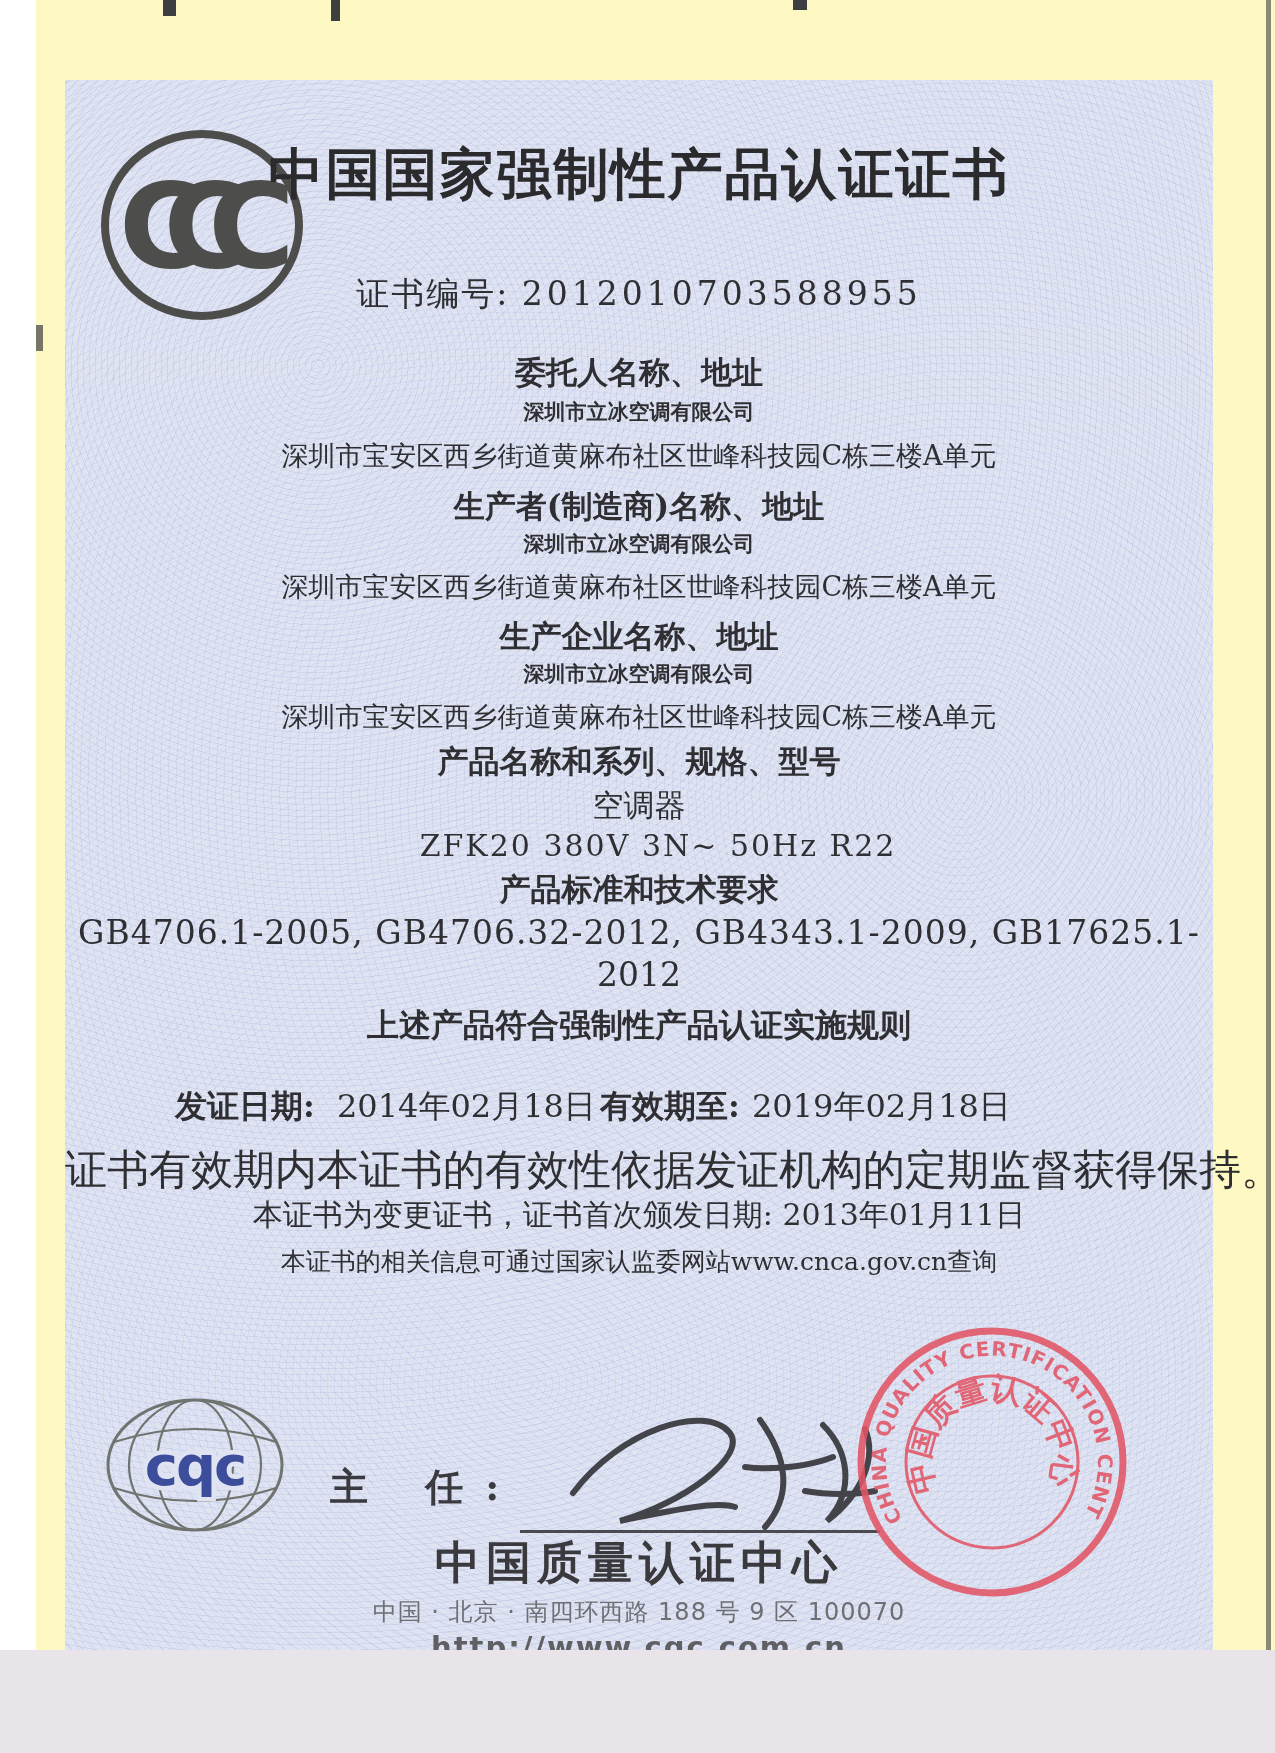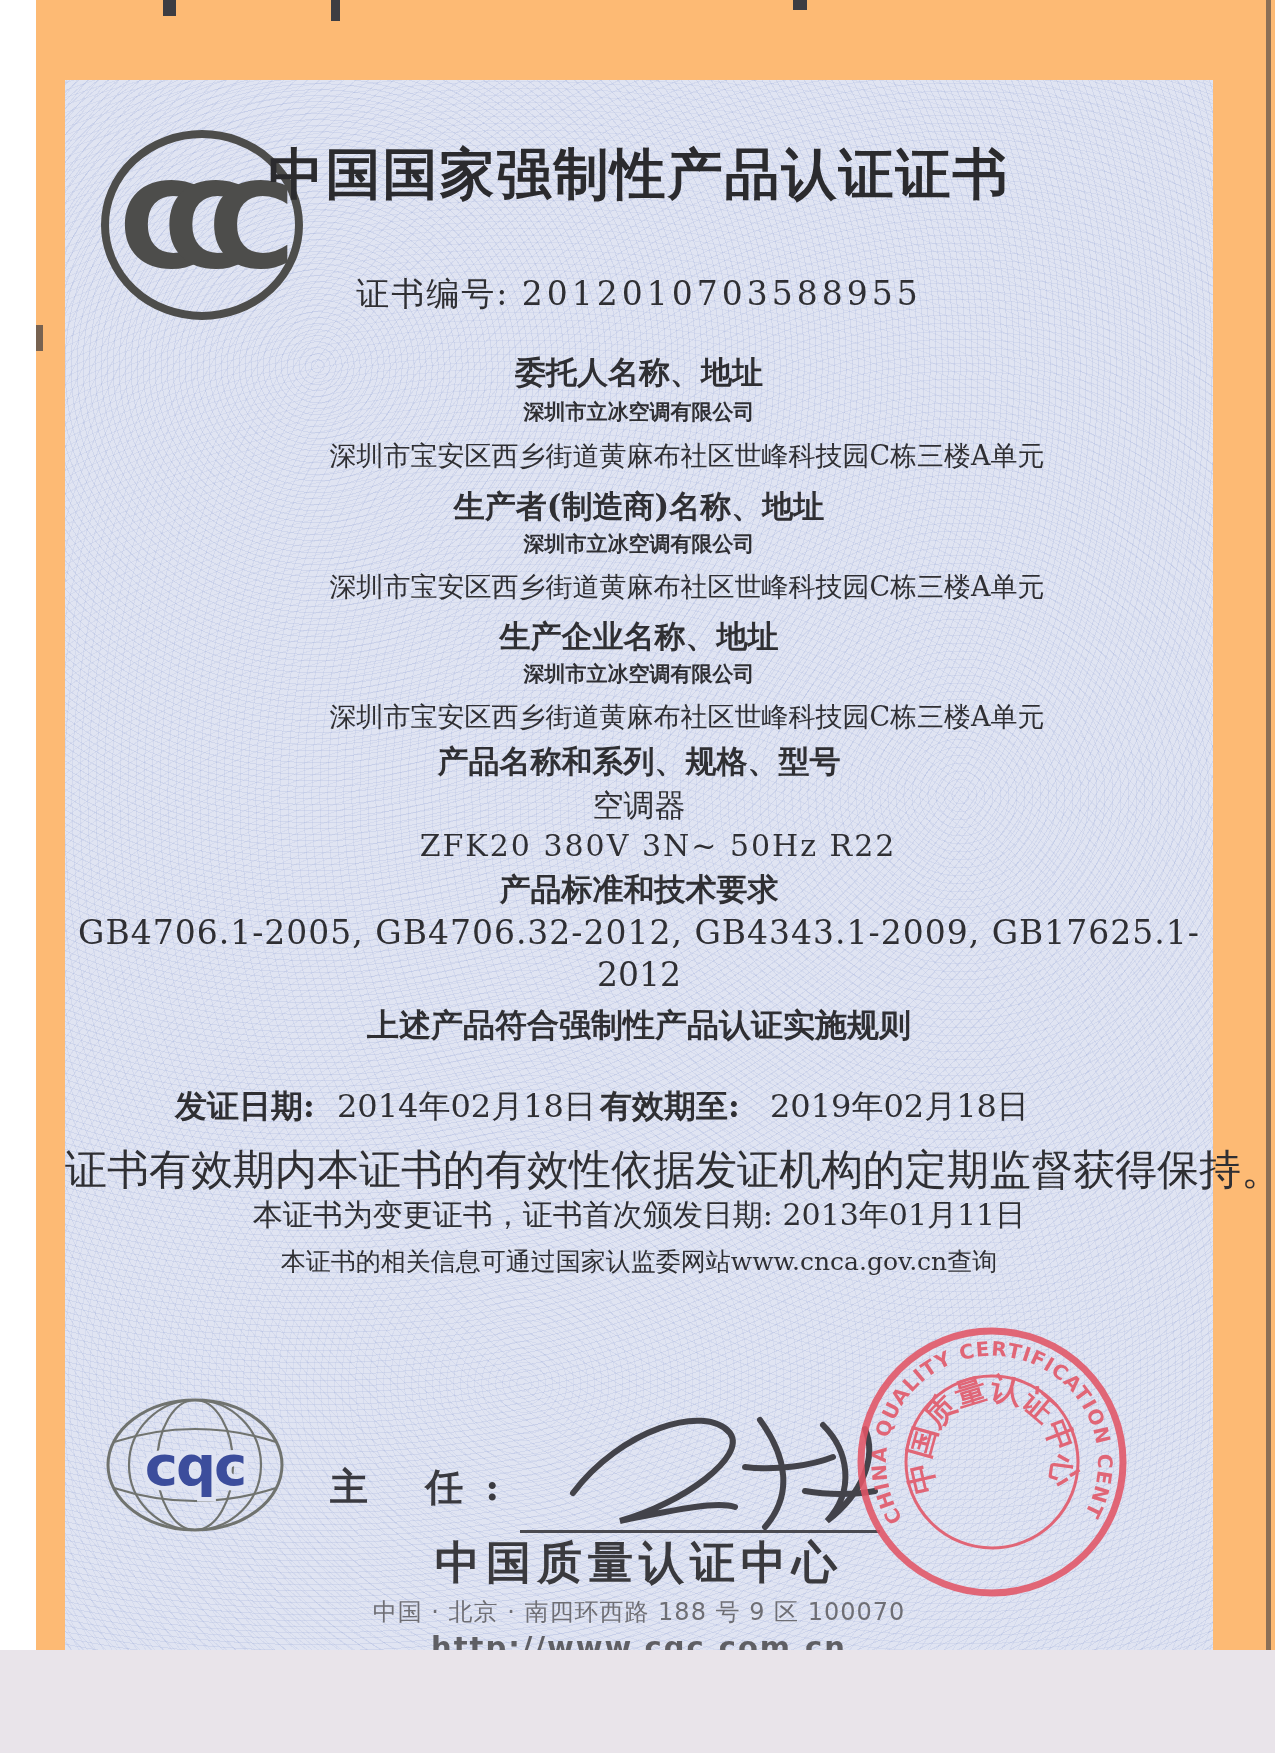--- a/index.html
+++ b/index.html
@@ -1,38 +1,38 @@
 <!DOCTYPE html>
 <html><head>
 <meta charset="utf-8">
 <style>
   html,body{margin:0;padding:0;background:#e9e4ea;}
   .paper{
     position:relative;
     width:1275px;height:1650px;
-    background:#fdba74;
+    background:#fef9c3;
     overflow:hidden;
     font-family:"DejaVu Serif", serif;
     color:#2f2f33;
   }
   .guilloche{
     position:absolute;left:65px;top:80px;width:1148px;height:1590px;
     background:
       repeating-radial-gradient(circle at 22% 18%, rgba(125,145,205,0.16) 0 1px, transparent 1px 6px),
       repeating-radial-gradient(circle at 78% 45%, rgba(125,145,205,0.13) 0 1px, transparent 1px 8px),
       repeating-radial-gradient(circle at 40% 82%, rgba(125,145,205,0.11) 0 1px, transparent 1px 7px),
       #e0e4f2;
   }
   .cline{
     position:absolute;left:65px;width:1148px;text-align:center;
     white-space:nowrap;
   }
   .hd{font-weight:bold;font-size:31px;}
   .nm{font-size:21px;font-weight:bold;}
-  .ad{font-size:27px;padding-left:48px;}
+  .ad{font-size:27px;}
   .title{
     position:absolute;left:65px;width:1148px;top:138px;text-align:center;
     font-size:55px;font-weight:bold;letter-spacing:2px;color:#2b2b2e;
   }
   .certno{top:272px;font-size:33px;letter-spacing:2px;}
   .dates-row{position:absolute;left:65px;top:1085px;width:1148px;height:42px;font-size:32px;}
   .dates-row .grp{position:absolute;white-space:nowrap;text-align:center;}
   .dates-row .lbl{font-weight:bold;}
   .note-validity{top:1142px;font-size:42px;font-weight:normal;}
   .note-change{top:1195px;font-size:30px;}
@@ -100,21 +100,21 @@
 
   <div class="cline" style="top:1004px;font-size:32px;font-weight:bold;">上述产品符合强制性产品认证实施规则</div>
 
   <div class="dates-row">
     <span class="grp" style="left:110px;">
       <span class="lbl">发证日期:</span>
       <span style="margin-left:12px;">2014年02月18日</span>
     </span>
     <span class="grp" style="left:535px;">
       <span class="lbl">有效期至:</span>
-      <span style="margin-left:20px;">2019年02月18日</span>
+      <span style="margin-left:2px;">2019年02月18日</span>
     </span>
   </div>
 
   <div class="cline note-validity">证书有效期内本证书的有效性依据发证机构的定期监督获得保持。</div>
   <div class="cline note-change">本证书为变更证书，证书首次颁发日期: 2013年01月11日</div>
   <div class="cline note-query">本证书的相关信息可通过国家认监委网站www.cnca.gov.cn查询</div>
 
   <svg style="left:100px;top:1392px;" width="190" height="150" viewBox="0 0 190 150">
     <ellipse cx="95" cy="73" rx="87" ry="65" fill="none" stroke="#70736f" stroke-width="3"></ellipse>
     <ellipse cx="95" cy="73" rx="66" ry="65" fill="none" stroke="#70736f" stroke-width="2.2"></ellipse>

